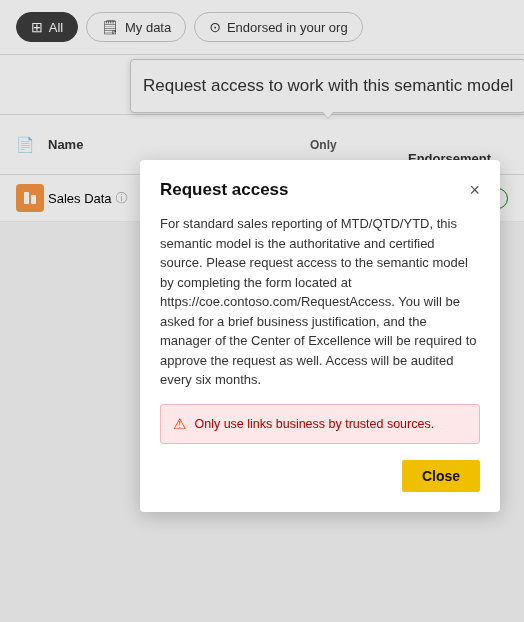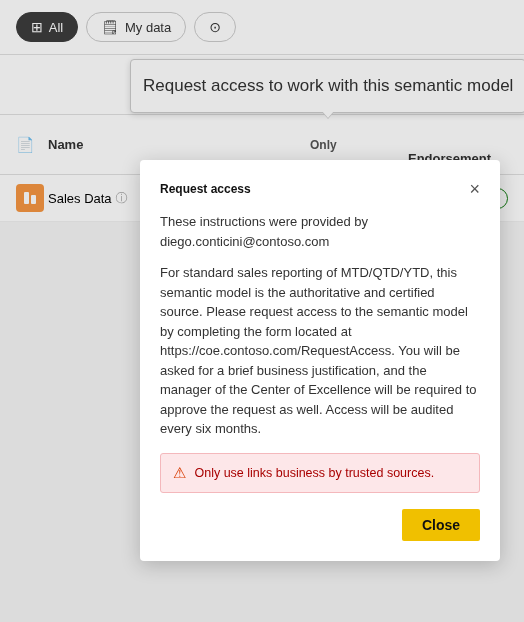--- a/index.html
+++ b/index.html
@@ -194,21 +194,21 @@
       z-index: 30;
       padding: 20px;
     }
     .modal-header {
       display: flex;
       justify-content: space-between;
       align-items: center;
       margin-bottom: 14px;
     }
     .modal-title {
-      font-size: 12px;
+      font-size: 17px;
       font-weight: 600;
       color: #111;
     }
     .modal-close {
       font-size: 18px;
       cursor: pointer;
       color: #555;
       border: none;
       background: none;
       line-height: 1;
@@ -266,20 +266,21 @@
   <button class="filter-btn active">
     <span class="btn-icon">⊞</span>
     <span>All</span>
   </button>
   <button class="filter-btn">
     <span class="btn-icon">🗒</span>
     <span>My data</span>
   </button>
   <button class="filter-btn">
     <span class="btn-icon">⊙</span>
+    <span>Endorsed in your org</span>
   </button>
 </div>
 
 <div style="position:relative; background:#fff; height: 60px; border-bottom: 1px solid #e0e0e0;">
   <div class="tooltip-box">
     <span>Request access to work with this semantic model</span>
   </div>
 </div>
 
 <div class="table-header">
@@ -329,21 +330,20 @@
 </div>
 
 <div class="modal-overlay"></div>
 
 <div class="modal">
   <div class="modal-header">
     <span class="modal-title">Request access</span>
     <button class="modal-close">×</button>
   </div>
   <div class="modal-body">
-    <p>These instructions were provided by diego.conticini@contoso.com</p>
     <p>For standard sales reporting of MTD/QTD/YTD, this semantic model is the authoritative and certified source. Please request access to the semantic model by completing the form located at https://coe.contoso.com/RequestAccess. You will be asked for a brief business justification, and the manager of the Center of Excellence will be required to approve the request as well. Access will be audited every six months.</p>
   </div>
   <div class="warning-banner">
     <span class="warning-icon">⚠</span>
     <span>Only use links business by trusted sources.</span>
   </div>
   <div class="modal-footer">
     <button class="close-btn">Close</button>
   </div>
 </div>

